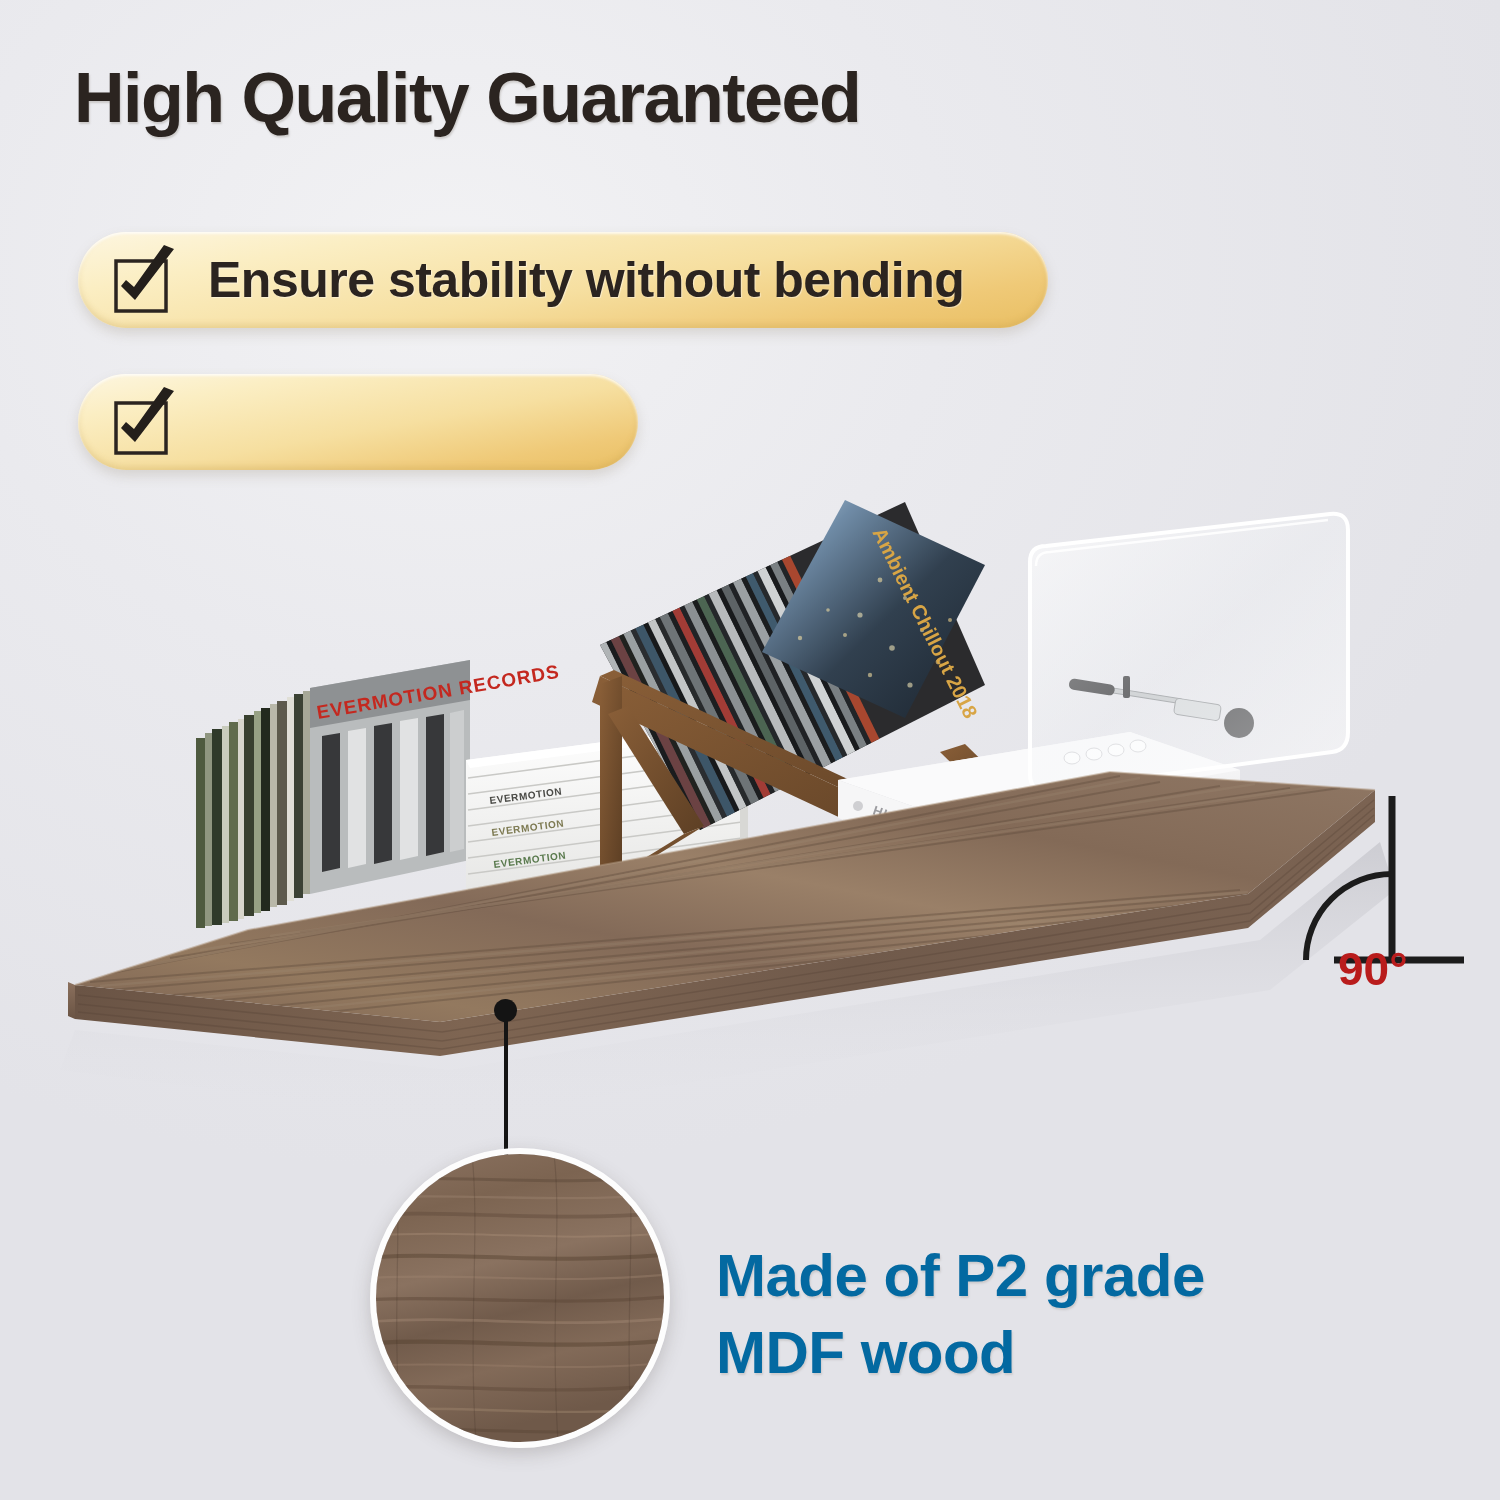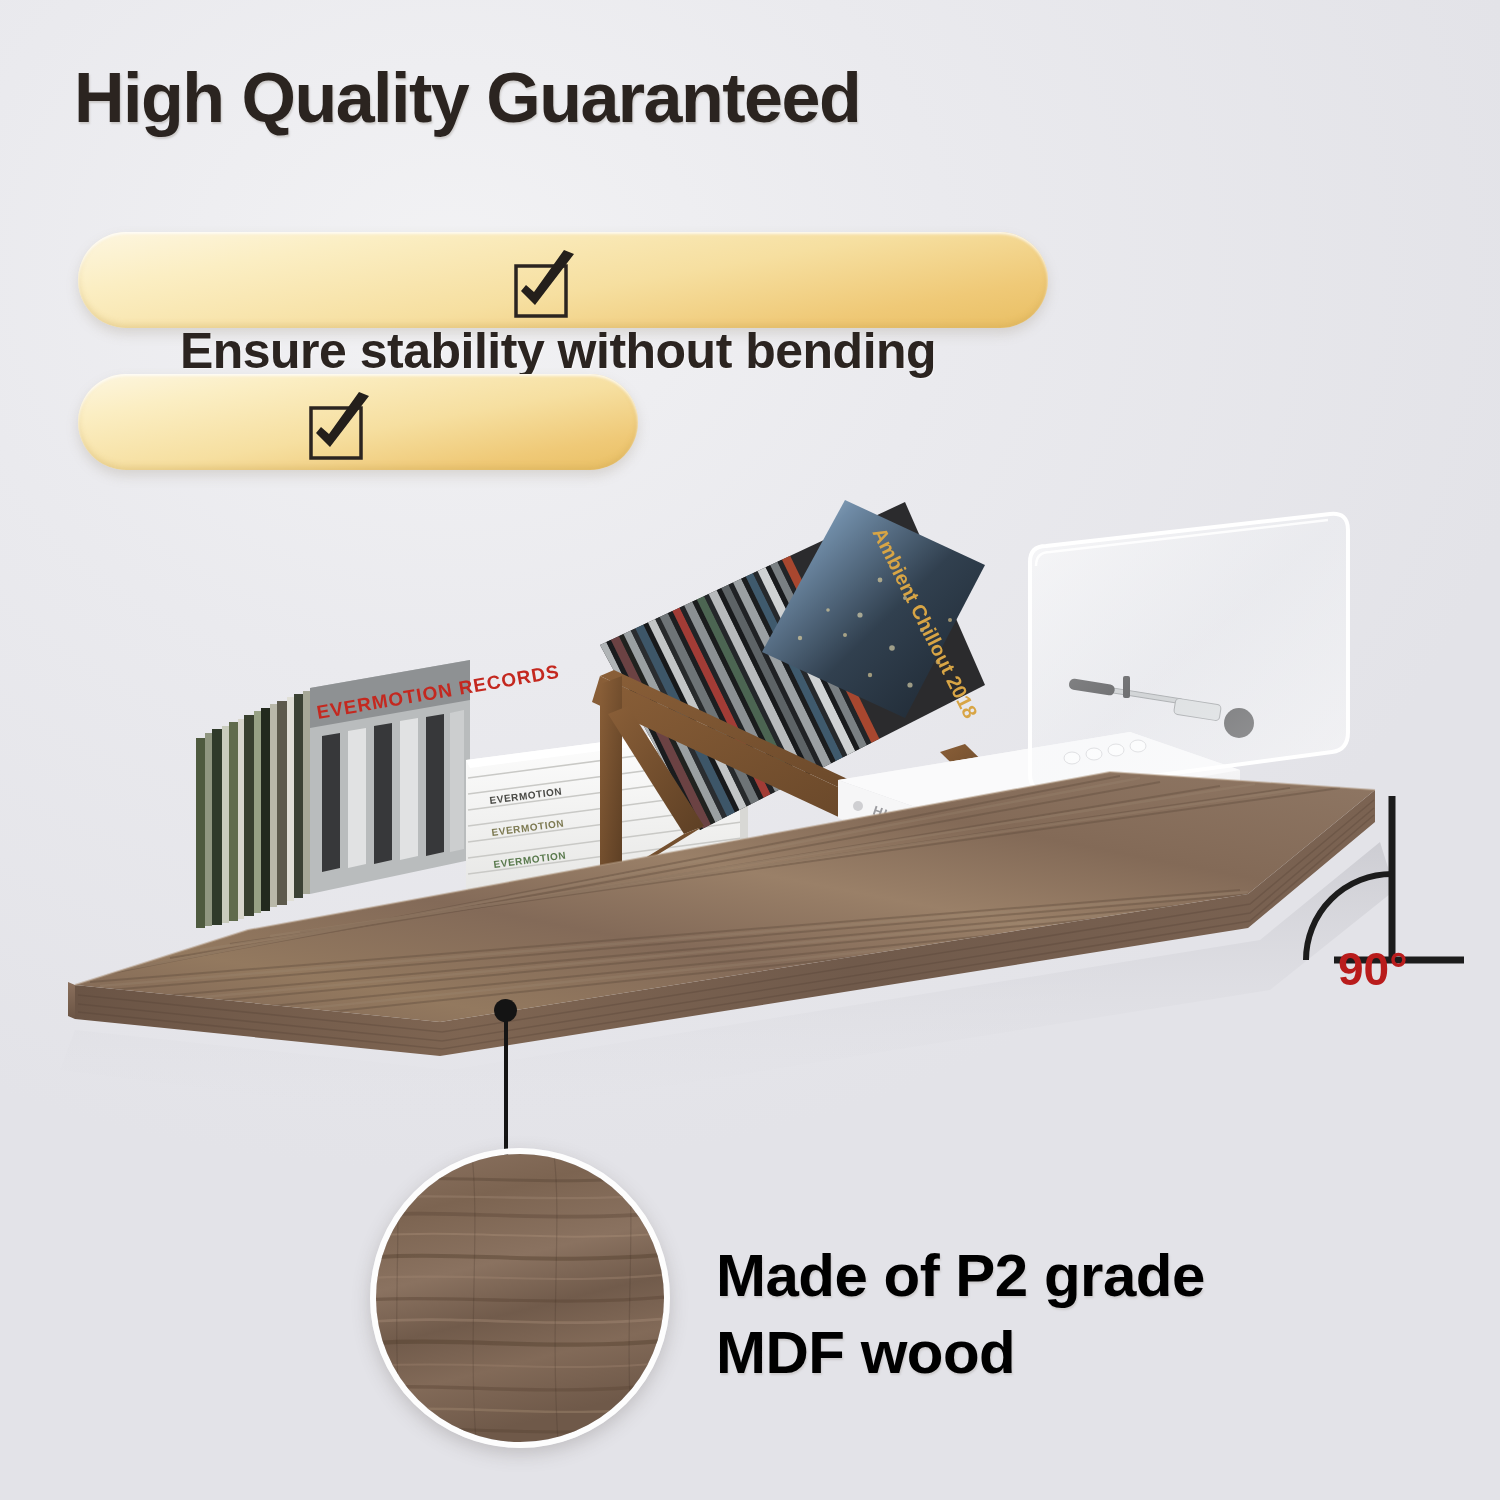--- a/index.html
+++ b/index.html
@@ -19,27 +19,26 @@
     color:#2b2420; line-height:1.05;
     text-shadow: 1px 2px 2px rgba(120,110,100,.28);
     white-space:nowrap;
   }
 
   
   .pill{
     position:absolute;
     display:flex; align-items:center;
     height:96px; border-radius:48px;
-    padding:16px 40px 0 30px;
+    padding:0 40px 0 30px;
     background: linear-gradient(170deg,
         #fdf6e0 0%, #fbeec3 22%, #f6dfa0 55%, #efc977 82%, #e9bf63 100%);
     box-shadow: 0 6px 12px rgba(150,140,120,.25),
                 inset 0 2px 3px rgba(255,255,255,.85),
                 inset 0 -3px 6px rgba(190,150,70,.28);
-    flex-direction: column;
   }
   .pill-1{ left:78px; top:232px; width:970px; }
   .pill-2{ left:78px; top:374px; width:560px; }
   .pill-label{
     font-size:50px; font-weight:bold; color:#2b2420;
     letter-spacing:-.5px; white-space:nowrap;
     text-shadow: 1px 1px 1px rgba(255,255,255,.45);
   }
   .checkbox-icon{ flex:0 0 auto; margin-right:26px; display:block; }
 
@@ -69,21 +68,21 @@
     width:300px; height:300px; border-radius:50%;
     border:6px solid #fdfdfd;
     box-shadow: 0 6px 18px rgba(90,85,80,.25);
     overflow:hidden;
   }
 
   
   .caption{
     position:absolute; left:716px; top:1238px; width:640px;
     font-size:60px; line-height:1.28; font-weight:bold;
-    color:#000000; letter-spacing:-.5px;
+    color:#0369a1; letter-spacing:-.5px;
     text-shadow: 1px 2px 2px rgba(140,132,122,.25);
   }
   .caption span{ display:block; }
 </style>
 </head>
 <body>
 
 <div class="headline">High Quality Guaranteed</div>
 
 <div class="pill pill-1">

